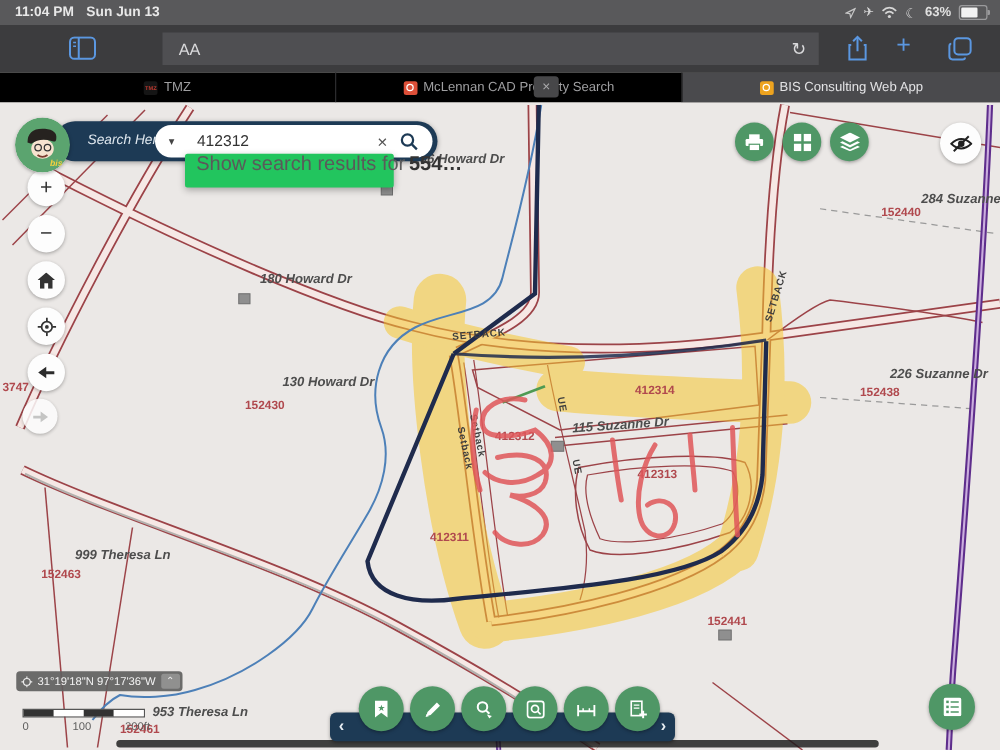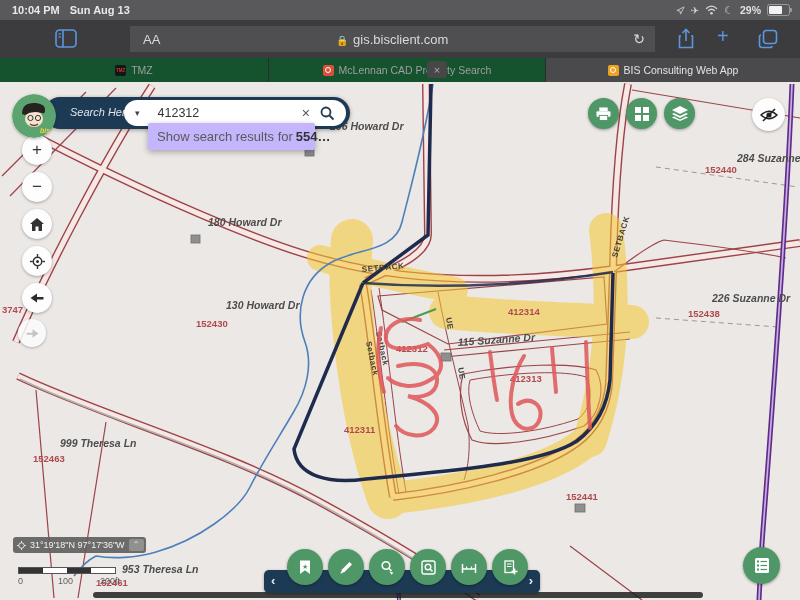--- a/index.html
+++ b/index.html
@@ -19,21 +19,21 @@
   .toolbar{position:absolute;left:0;top:20px;width:800px;height:38px;background:#3c3c3e;}
   .tb-ico{position:absolute;top:7px;color:#5b97e0;}
   .nav-ch{position:absolute;top:4px;font-size:21px;color:#8e8e92;font-weight:300;}
   .addr{position:absolute;left:130px;top:6px;width:525px;height:26px;background:#4f4f52;border-radius:0;
     color:#d9d9db;font-size:13px;display:flex;align-items:center;}
   .addr .aa{position:absolute;left:13px;font-size:13px;letter-spacing:0;color:#d9d9db;}
   .addr .host{position:absolute;left:0;right:0;text-align:center;}
   .addr .lock{font-size:10px;margin-right:4px;color:#c9c9cb;}
   .addr .reload{position:absolute;right:10px;font-size:14px;color:#d9d9db;}
   
-  .tabbar{position:absolute;left:0;top:58px;width:800px;height:24px;background:#14532d;}
+  .tabbar{position:absolute;left:0;top:58px;width:800px;height:24px;background:#000000;}
   .tab{position:absolute;top:0;height:24px;display:flex;align-items:center;justify-content:center;gap:5px;
     font-size:10.5px;color:#9f9fa1;border-right:1px solid #2b2b2d;overflow:hidden;white-space:nowrap;}
   .tab.active{background:#4a4a4d;color:#e3e3e5;align-items:center;}
   .fav{width:11px;height:11px;border-radius:2px;flex:0 0 auto;position:relative;}
   .fav1{background:#151515;color:#c03a30;font-size:4.5px;font-weight:bold;display:flex;align-items:center;justify-content:center;}
   .fav2{background:#dd4f38;}
   .fav2::after{content:"";position:absolute;left:2.5px;top:2.5px;width:4px;height:4px;border:1.5px solid #fff;border-radius:50%;}
   .fav3{background:#eda31f;}
   .fav3::after{content:"";position:absolute;left:2.5px;top:2.5px;width:4px;height:4px;border:1.5px solid #fff;border-radius:50%;}
   .tabclose{position:absolute;left:427px;top:3px;width:20px;height:17px;background:#474749;border-radius:3px;
@@ -48,22 +48,22 @@
   
   .avatar{position:absolute;left:12px;top:12px;width:44px;height:44px;border-radius:50%;z-index:6;box-shadow:0 1px 3px rgba(0,0,0,.3);}
   .spill{position:absolute;left:44px;top:15px;width:306px;height:32px;background:#1d3a55;border-radius:17px;z-index:5;
     box-shadow:0 1px 4px rgba(0,0,0,.35);}
   .spill .lbl{position:absolute;left:26px;top:9px;color:#dfe7ee;font-size:11px;font-style:italic;}
   .sinput{position:absolute;left:124px;top:18px;width:222px;height:26px;background:#fff;border-radius:14px;z-index:6;
     display:flex;align-items:center;}
   .sinput .caret{color:#444;font-size:9px;margin-left:11px;}
   .sinput .q{color:#333;font-size:12.5px;margin-left:18px;flex:1;}
   .sinput .x{color:#555;font-size:14px;margin-right:10px;}
-  .sugg{position:absolute;left:148px;top:41px;width:158px;height:27px;background:#c4b5fd;z-index:7;border-radius:2px;
-    box-shadow:0 2px 6px rgba(0,0,0,.3);display:flex;align-items:center;padding-left:9px;font-size:13px;color:#5a5a5a;white-space:nowrap;}
+  .sugg{position:absolute;left:148px;top:41px;width:158px;height:27px;background:#22c55e;z-index:7;border-radius:2px;
+    box-shadow:0 2px 6px rgba(0,0,0,.3);display:flex;align-items:flex-start;padding-left:9px;font-size:16px;color:#5a5a5a;white-space:nowrap;}
   .sugg b{color:#333;margin-left:3px;}
   
   .gbtn{position:absolute;border-radius:50%;background:#4f9766;box-shadow:0 1px 3px rgba(0,0,0,.35);
     display:flex;align-items:center;justify-content:center;z-index:5;}
   .wbtn{position:absolute;border-radius:50%;background:#fdfdfd;box-shadow:0 1px 3px rgba(0,0,0,.3);
     display:flex;align-items:center;justify-content:center;z-index:5;color:#2f2f2f;}
   .wbtn .pm{font-size:17px;color:#333;font-weight:400;}
   
   .btoolbar{position:absolute;left:264px;top:488px;width:276px;height:23px;background:#1d3a55;border-radius:5px;z-index:4;
     box-shadow:0 1px 3px rgba(0,0,0,.35);}
@@ -80,53 +80,52 @@
   .slabels{position:relative;width:110px;height:11px;margin-top:2px;}
   .slabels span{position:absolute;}
 </style>
 </head>
 <body>
 
 <div class="screen">
 
   <div class="statusbar">
     <div class="sb-left">
-      <span>10:04 PM</span>
-      <span>Sun Aug 13</span>
+      <span>11:04 PM</span>
+      <span>Sun Jun 13</span>
     </div>
     <div class="sb-right">
       <svg width="9" height="9" viewBox="0 0 10 10">
           <path d="M1,5 9,1 5,9 4.4,5.6z" fill="none" stroke="#c8c8c8" stroke-width="1"></path>
         </svg>
       <span class="glyph">✈</span>
       <svg width="13" height="10" viewBox="0 0 14 11">
         <path d="M1,4 Q7,-1.5 13,4" fill="none" stroke="#d6d6d6" stroke-width="1.5"></path>
         <path d="M3.4,6.4 Q7,3 10.6,6.4" fill="none" stroke="#d6d6d6" stroke-width="1.5"></path>
         <circle cx="7" cy="9" r="1.4" fill="#d6d6d6"></circle>
         </svg>
       <span class="glyph" style="font-size:11px;">☾</span>
-      <span class="pct">29%</span>
+      <span class="pct">63%</span>
       <span class="batt">
           <span class="lvl"></span>
         </span>
     </div>
   </div>
 
   <div class="toolbar">
     <svg class="tb-ico" style="left:55px;top:9px;" width="22" height="19" viewBox="0 0 22 19">
       <rect x="1" y="1" width="20" height="17" rx="3.5" fill="none" stroke="#5b97e0" stroke-width="1.6"></rect>
       <line x1="8" y1="1" x2="8" y2="18" stroke="#5b97e0" stroke-width="1.6"></line>
       <line x1="3.5" y1="5" x2="5.8" y2="5" stroke="#5b97e0" stroke-width="1.3"></line>
       <line x1="3.5" y1="8" x2="5.8" y2="8" stroke="#5b97e0" stroke-width="1.3"></line>
     </svg>
     <span class="nav-ch" style="left:197px;">‹</span>
     <span class="nav-ch" style="left:313px;">›</span>
     <div class="addr">
       <span class="aa">AA</span>
-      <span class="host"><span class="lock">🔒</span><span>gis.bisclient.com</span></span>
       <span class="reload">↻</span>
     </div>
     <svg class="tb-ico" style="left:677px;top:8px;" width="18" height="21" viewBox="0 0 18 21">
       <path d="M4,8 H2.5 V19.5 H15.5 V8 H14" fill="none" stroke="#5b97e0" stroke-width="1.6"></path>
       <line x1="9" y1="1.5" x2="9" y2="13" stroke="#5b97e0" stroke-width="1.6"></line>
       <path d="M5.5,5 9,1.5 12.5,5" fill="none" stroke="#5b97e0" stroke-width="1.6"></path>
     </svg>
     <span class="tb-ico" style="left:717px;top:5px;font-size:20px;font-weight:300;">+</span>
     <svg class="tb-ico" style="left:758px;top:9px;" width="20" height="20" viewBox="0 0 20 20">
       <rect x="5.5" y="1.5" width="13" height="13" rx="3" fill="none" stroke="#5b97e0" stroke-width="1.6"></rect>

